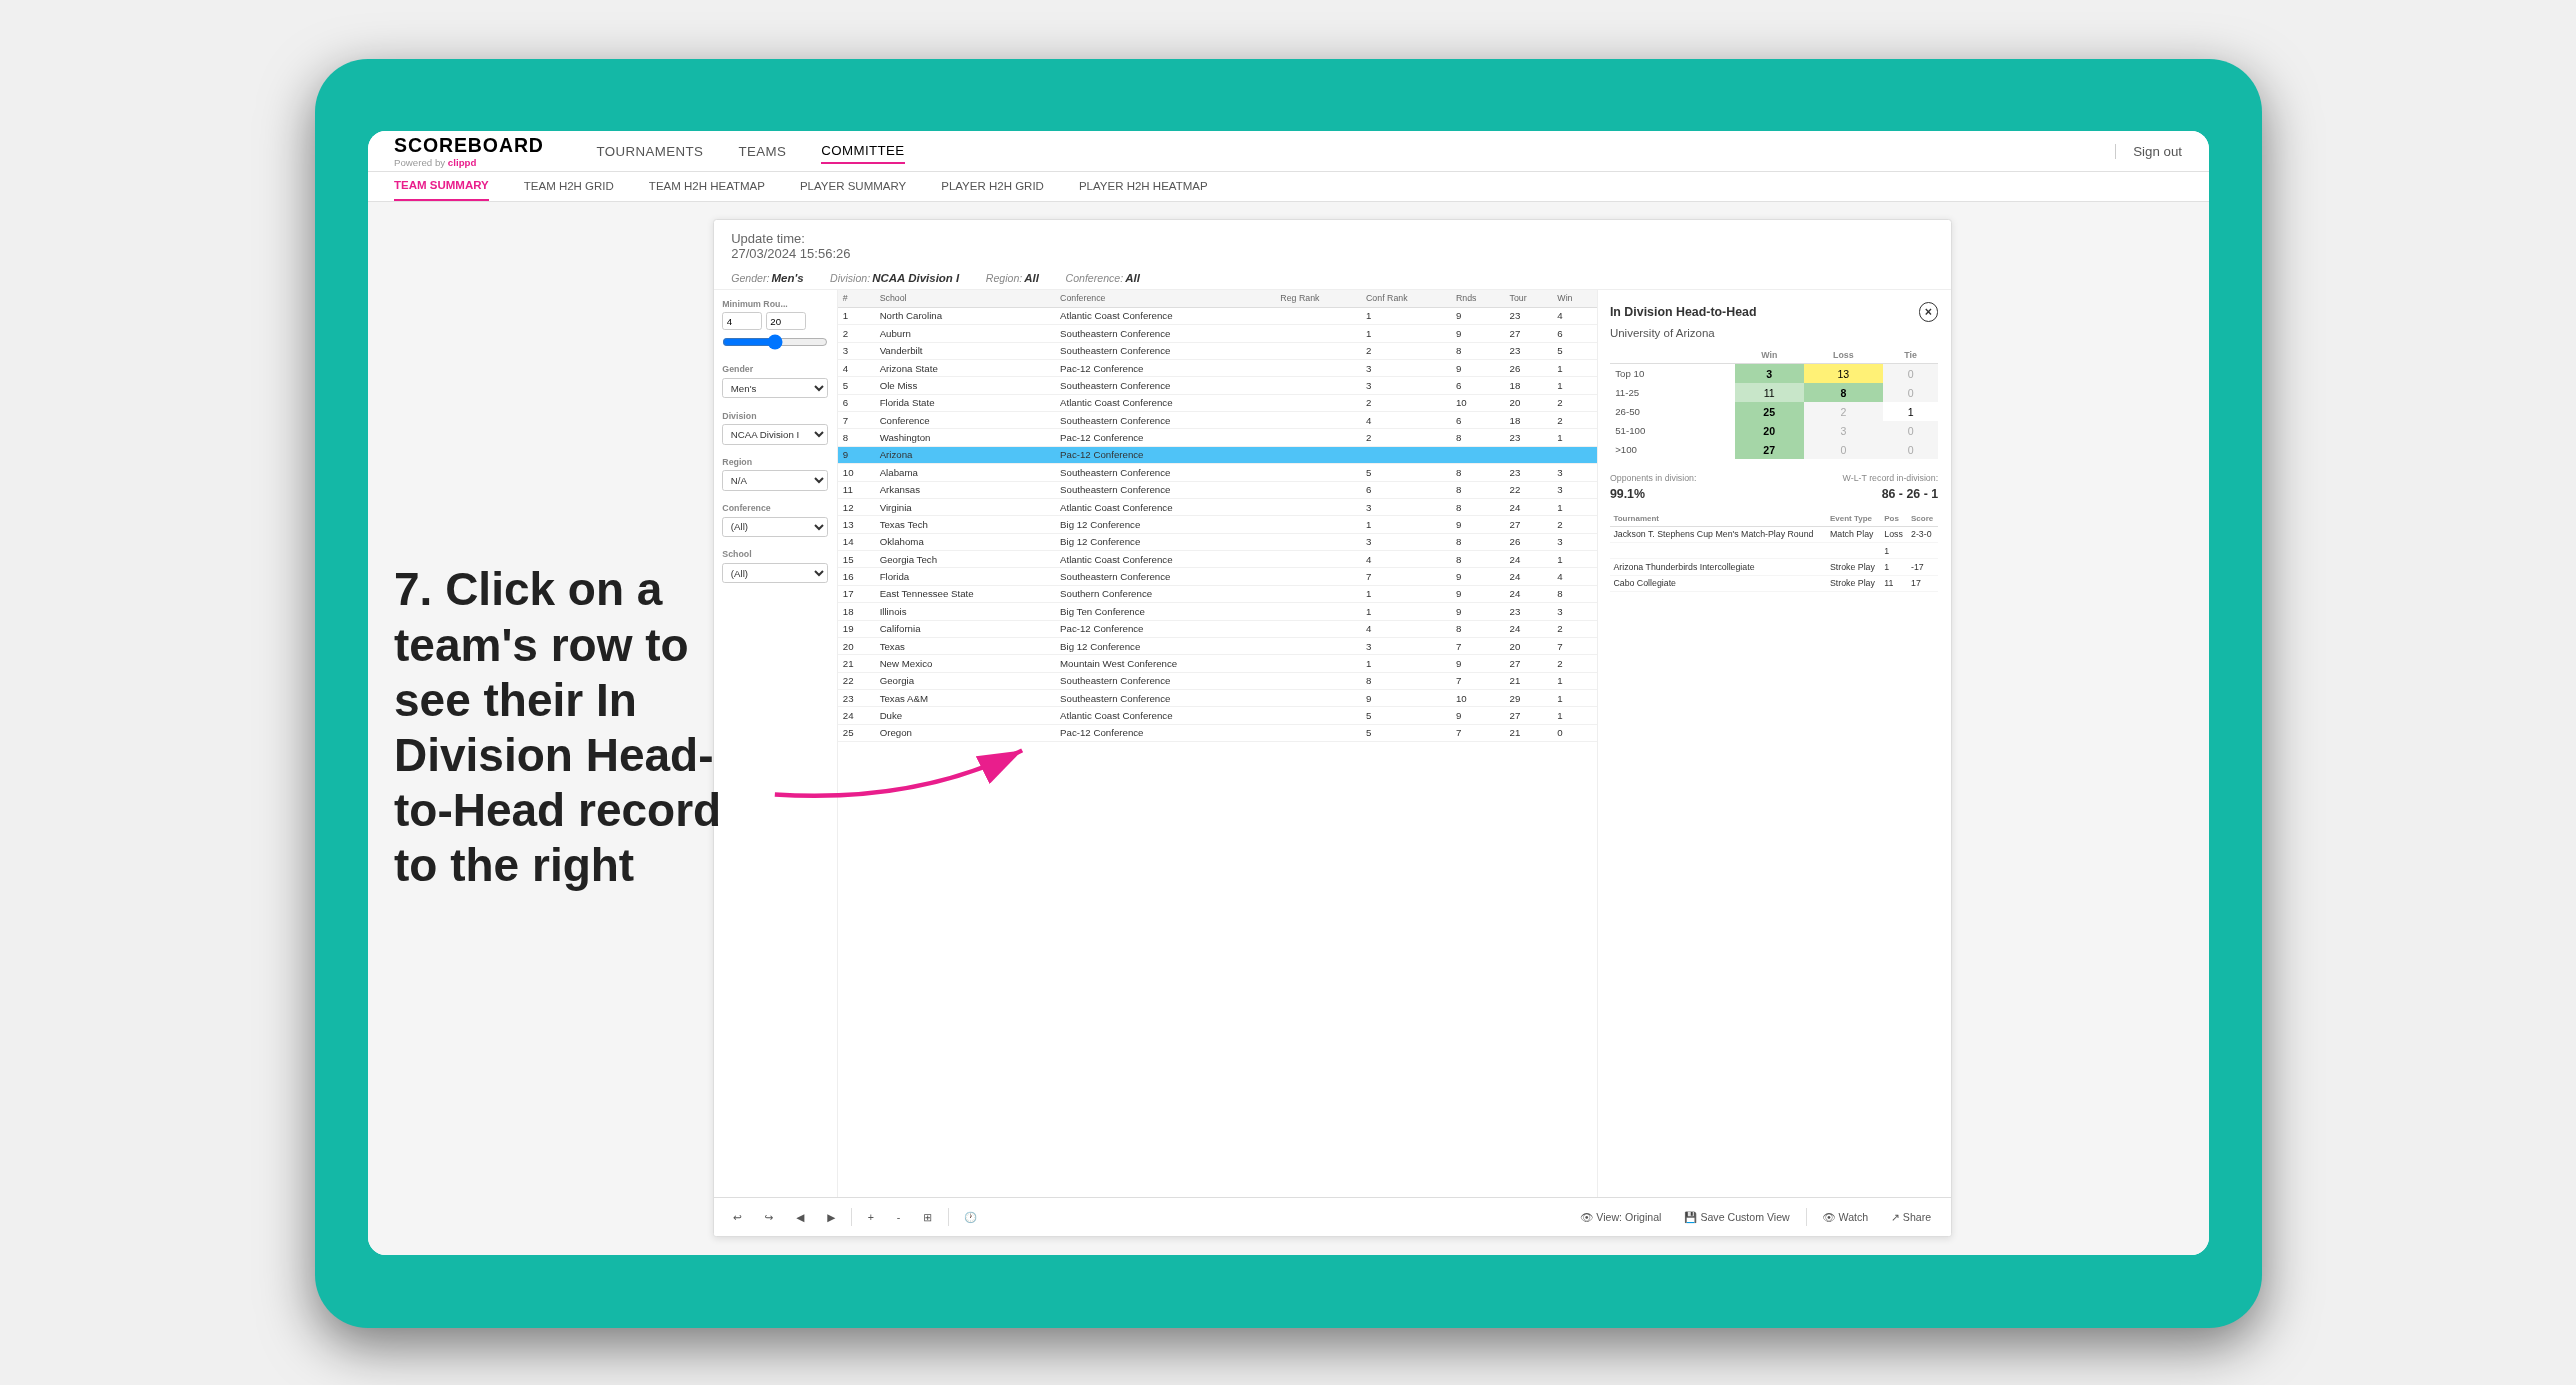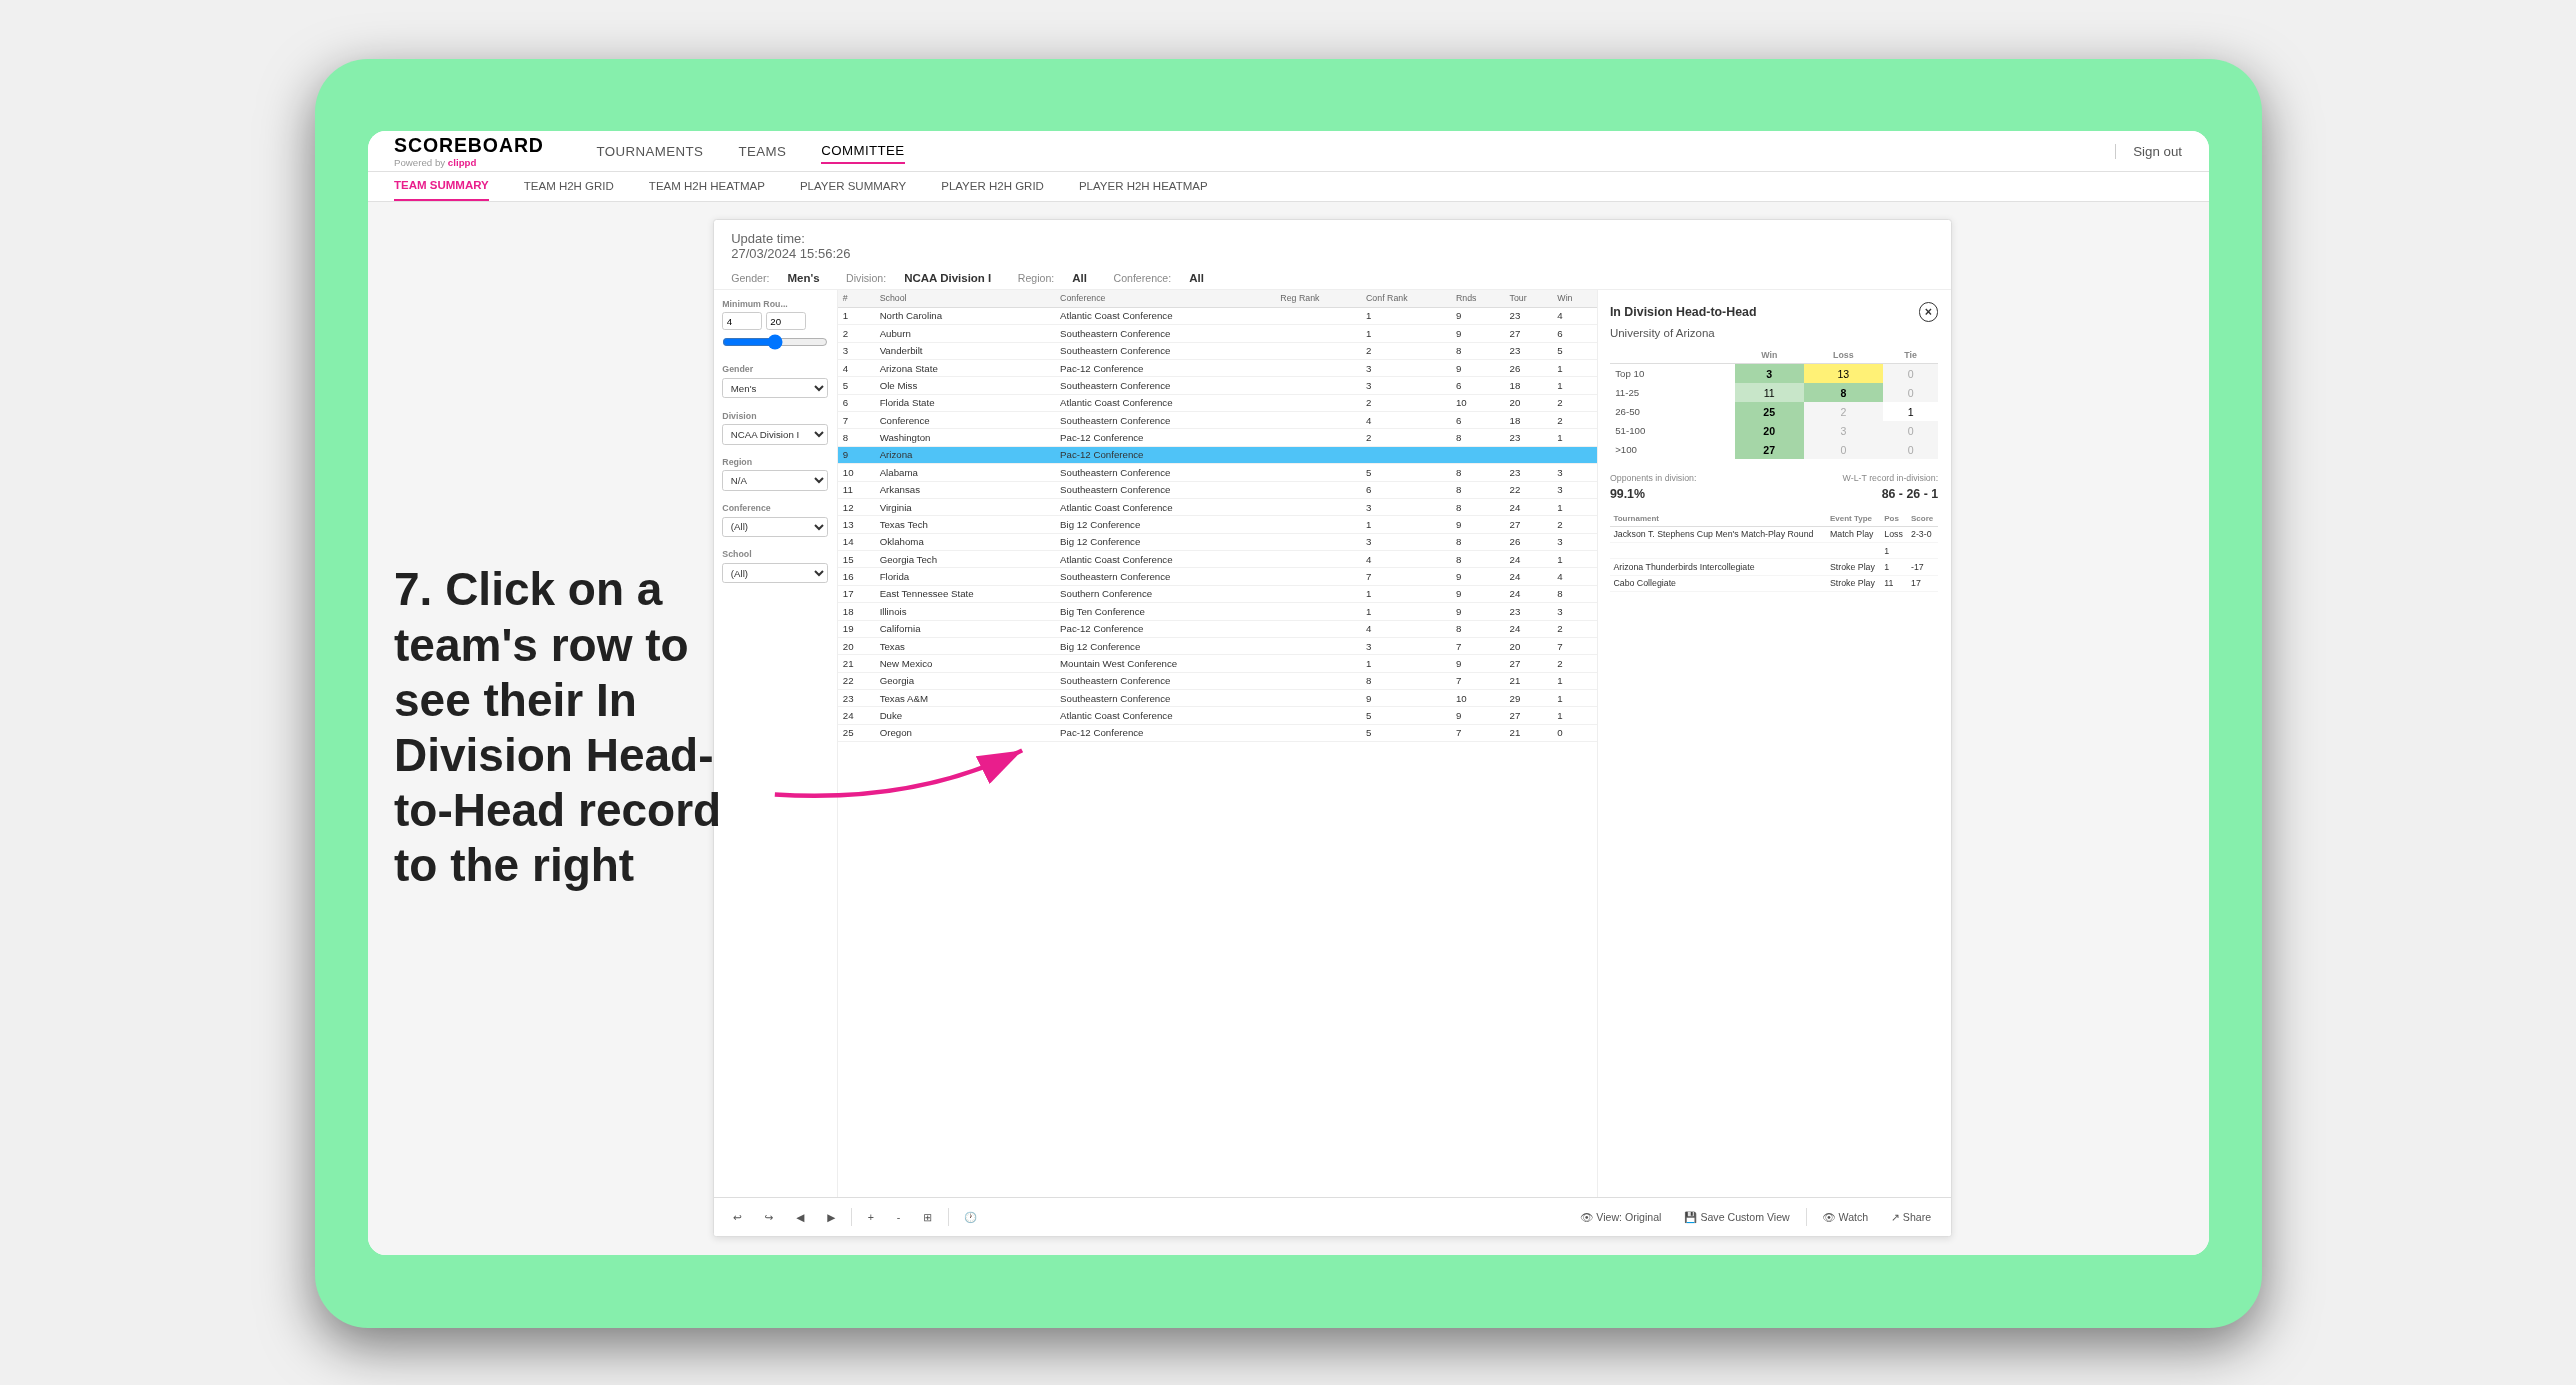--- a/index.html
+++ b/index.html
@@ -11,21 +11,21 @@
       display: flex;
       align-items: center;
       justify-content: center;
       position: relative;
     }
 
     
     .tablet-shell {
       width: 1947px;
       height: 1269px;
-      background: #86efac;
+      background: #14b8a6;
       border-radius: 53px;
       display: flex;
       align-items: center;
       justify-content: center;
       position: relative;
       box-shadow: 0 17.7px 53px rgba(0,0,0,0.5);
     }
 
     .tablet-screen {
       width: 1841px;
@@ -195,21 +195,22 @@
       align-items: center;
       padding: 5.3px 17.7px;
       gap: 26.5px;
       font-size: 11.5px;
       color: #555;
       border-bottom: 0.9px solid #eee;
     }
 
     .filter-item {
       display: flex;
-      gap: 18px;
+      gap: 2px;
+      font-style: italic;
     }
 
     .filter-label {
       font-size: 10.6px;
       color: #888;
     }
 
     .filter-value {
       font-size: 11.5px;
       font-weight: bold;

